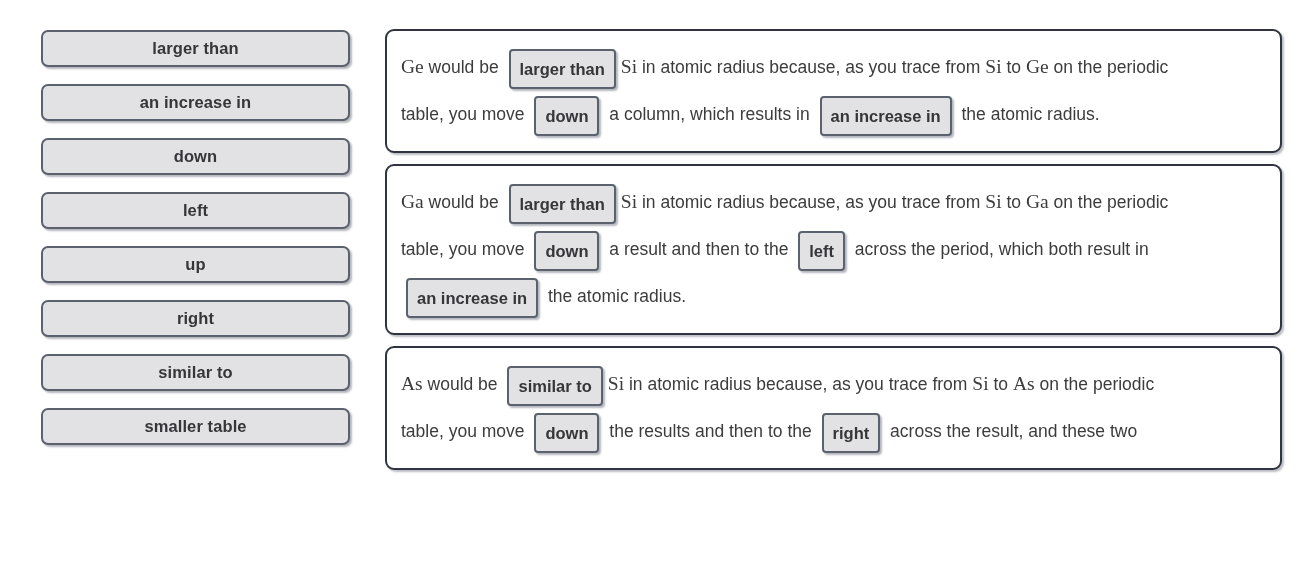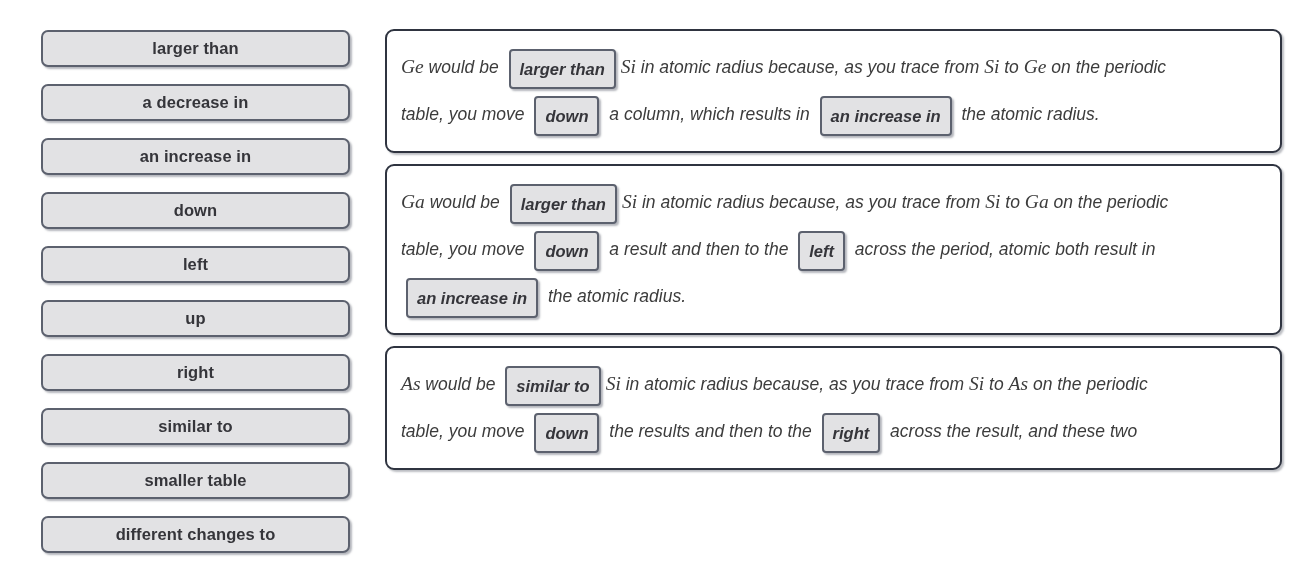--- a/index.html
+++ b/index.html
@@ -70,21 +70,20 @@
     background: #ffffff;
     box-shadow: 2px 2px 2px rgba(80, 85, 97, 0.38);
     padding: 12px 14px 13px 14px;
     font-size: 17.5px;
     line-height: 47px;
     color: #3c3c3c;
   }
 
   .answer-box .ln {
     white-space: nowrap;
-    font-style: italic;
   }
 
   
   .sym {
     font-family: "Liberation Serif", "DejaVu Serif", serif;
     font-size: 19.5px;
     color: #3c3c3c;
   }
 
   
@@ -110,39 +109,37 @@
     user-select: none;
   }
 </style>
 </head>
 <body>
 
 <div class="page">
 
   <div class="bank">
       <div class="bank-tile">larger than</div>
-      <div class="bank-tile">a decrease in</div>
       <div class="bank-tile">an increase in</div>
       <div class="bank-tile">down</div>
       <div class="bank-tile">left</div>
       <div class="bank-tile">up</div>
       <div class="bank-tile">right</div>
       <div class="bank-tile">similar to</div>
       <div class="bank-tile">smaller table</div>
-      <div class="bank-tile">different changes to</div>
     </div>
 
   <div class="answers">
       <div class="answer-box">
         <div class="ln"><span class="sym">Ge</span><span class="txt"> would be </span><span class="token">larger than</span><span class="sym">Si</span><span class="txt"> in atomic radius because, as you trace from </span><span class="sym">Si</span><span class="txt"> to </span><span class="sym">Ge</span><span class="txt"> on the periodic</span></div>
         <div class="ln"><span class="txt">table, you move </span><span class="token">down</span><span class="txt"> a column, which results in </span><span class="token">an increase in</span><span class="txt"> the atomic radius.</span></div>
       </div>
       <div class="answer-box">
         <div class="ln"><span class="sym">Ga</span><span class="txt"> would be </span><span class="token">larger than</span><span class="sym">Si</span><span class="txt"> in atomic radius because, as you trace from </span><span class="sym">Si</span><span class="txt"> to </span><span class="sym">Ga</span><span class="txt"> on the periodic</span></div>
-        <div class="ln"><span class="txt">table, you move </span><span class="token">down</span><span class="txt"> a result and then to the </span><span class="token">left</span><span class="txt"> across the period, atomic both result in</span></div>
+        <div class="ln"><span class="txt">table, you move </span><span class="token">down</span><span class="txt"> a result and then to the </span><span class="token">left</span><span class="txt"> across the period, which both result in</span></div>
         <div class="ln"><span class="token">an increase in</span><span class="txt"> the atomic radius.</span></div>
       </div>
       <div class="answer-box">
         <div class="ln"><span class="sym">As</span><span class="txt"> would be </span><span class="token">similar to</span><span class="sym">Si</span><span class="txt"> in atomic radius because, as you trace from </span><span class="sym">Si</span><span class="txt"> to </span><span class="sym">As</span><span class="txt"> on the periodic</span></div>
         <div class="ln"><span class="txt">table, you move </span><span class="token">down</span><span class="txt"> the results and then to the </span><span class="token">right</span><span class="txt"> across the result, and these two</span></div>
       </div>
     </div>
 
 </div>
 

